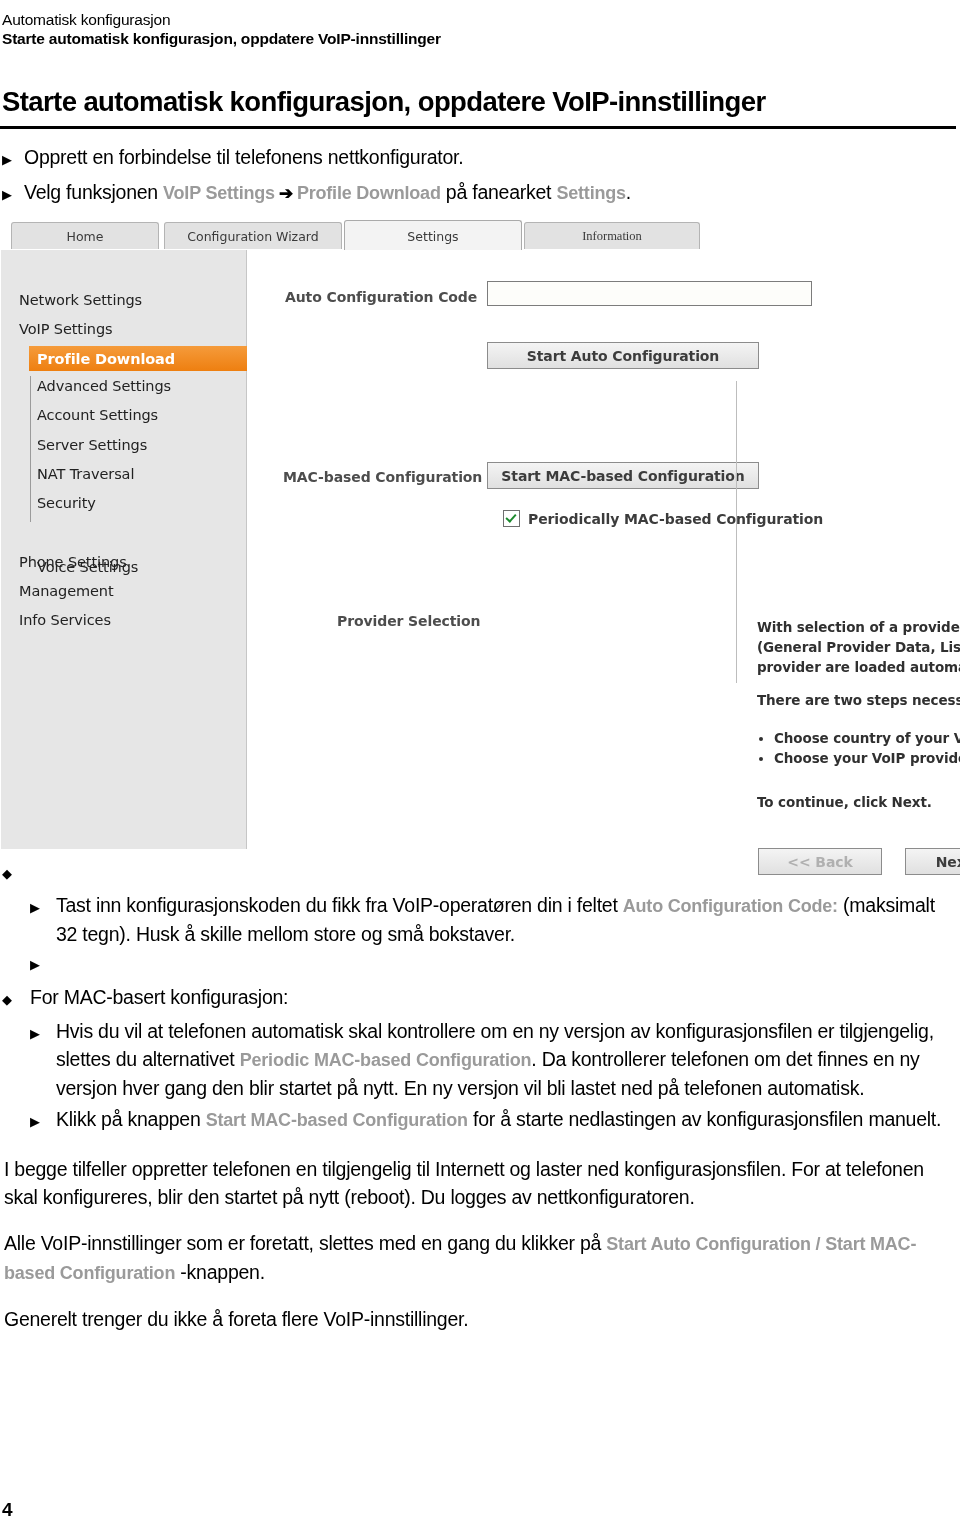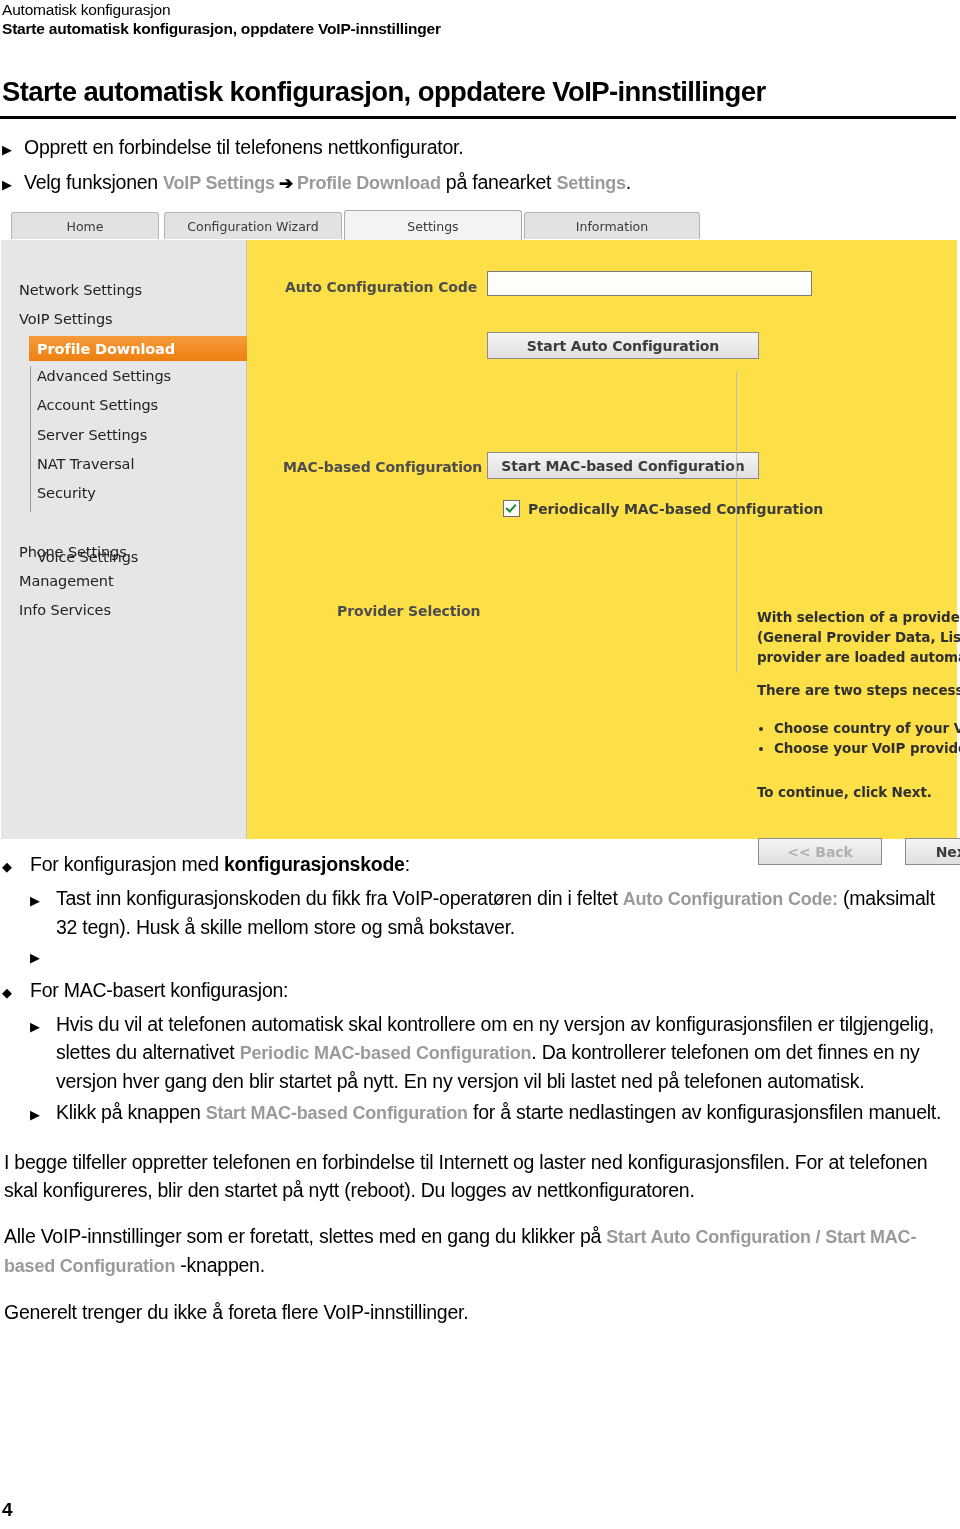--- a/index.html
+++ b/index.html
@@ -11,21 +11,21 @@
     width: 960px;
     height: 1529px;
     font-family: "Liberation Sans", sans-serif;
     color: #000000;
     position: relative;
     overflow: hidden;
   }
 
   
   .running-header {
-    padding: 0 0 0 2px;
+    padding: 10px 0 0 2px;
   }
   .rh-line1 {
     font-size: 15.5px;
     line-height: 19px;
     color: #000;
     letter-spacing: -0.2px;
   }
   .rh-line2 {
     font-size: 15.5px;
     line-height: 20px;
@@ -132,21 +132,21 @@
     width: 245px;
     height: 599px;
     background: #e6e6e6;
     border-right: 1px solid #c6c6c6;
   }
   .shot-main {
     position: absolute;
     left: 246px; top: 0;
     width: 710px;
     height: 599px;
-    background: #fde047;
+    background: #ffffff;
   }
   .nav-item {
     position: absolute;
     font-size: 14.5px;
     color: #222;
     white-space: nowrap;
     line-height: 20px;
     letter-spacing: -0.1px;
   }
   .nav-item.lvl0 { left: 18px; }
@@ -318,21 +318,21 @@
     <span><span>Velg funksjonen </span><span class="gray">VoIP Settings</span><span class="arrow-glyph">➔</span><span class="gray">Profile Download</span><span> på fanearket </span><span class="gray">Settings</span><span>.</span></span>
   </div>
 </div>
 
 <div class="shot">
 
   <div class="shot-tabbar">
     <div class="tab" style="left:10px; width:148px;">Home</div>
     <div class="tab" style="left:163px; width:178px;">Configuration Wizard</div>
     <div class="tab active" style="left:343px; width:178px;">Settings</div>
-    <div class="tab" style="left:523px; width:176px;">Information</div>
+    <div class="tab" style="left:523px; width:176px;font-family:Liberation Serif, serif;">Information</div>
   </div>
 
   <div class="shot-body">
 
     <div class="shot-sidebar">
       <div class="nav-treeline"></div>
       <div class="nav-item lvl0" style="top:40px;">Network Settings</div>
       <div class="nav-item lvl0" style="top:69px;">VoIP Settings</div>
       <div class="nav-item selected" style="top:96px;">Profile Download</div>
       <div class="nav-item lvl1" style="top:126px;">Advanced Settings</div>
@@ -377,21 +377,20 @@
       <div class="btn" style="left:658px; top:598px; width:126px; height:27px;">Next &gt;&gt;</div>
 
     </div>
   </div>
 </div>
 
 <div class="body-wrap">
 
   <div class="lvl1-item">
     <span class="dia-bullet">◆</span>
-    <span><span>For konfigurasjon med </span><b class="strong">konfigurasjonskode</b><span>:</span></span>
   </div>
 
   <div class="lvl2-item">
     <span class="tri-bullet">▶</span>
     <span><span>Tast inn konfigurasjonskoden du fikk fra VoIP-operatøren din i feltet </span><span class="gray">Auto Configuration Code:</span><span> (maksimalt 32 tegn). Husk å skille mellom store og små bokstaver.</span></span>
   </div>
 
   <div class="lvl2-item">
     <span class="tri-bullet">▶</span>
   </div>
@@ -404,20 +403,20 @@
   <div class="lvl2-item">
     <span class="tri-bullet">▶</span>
     <span><span>Hvis du vil at telefonen automatisk skal kontrollere om en ny versjon av konfigurasjonsfilen er tilgjengelig, slettes du alternativet </span><span class="gray">Periodic MAC-based Configuration</span><span>. Da kontrollerer telefonen om det finnes en ny versjon hver gang den blir startet på nytt. En ny versjon vil bli lastet ned på telefonen automatisk.</span></span>
   </div>
 
   <div class="lvl2-item">
     <span class="tri-bullet">▶</span>
     <span><span>Klikk på knappen </span><span class="gray">Start MAC-based Configuration</span><span> for å starte nedlastingen av konfigurasjonsfilen manuelt.</span></span>
   </div>
 
-  <div class="para">I begge tilfeller oppretter telefonen en forbindelse til Internett og laster ned konfigurasjonsfilen. For at telefonen skal konfigureres, blir den startet på nytt (reboot). Du logges av nettkonfiguratoren.</div>
+  <div class="para">I begge tilfeller oppretter telefonen en tilgjengelig til Internett og laster ned konfigurasjonsfilen. For at telefonen skal konfigureres, blir den startet på nytt (reboot). Du logges av nettkonfiguratoren.</div>
 
   <div class="para tight"><span>Alle VoIP-innstillinger som er foretatt, slettes med en gang du klikker på </span><span class="gray">Start Auto Configuration / Start MAC-based Configuration</span><span> -knappen.</span></div>
 
   <div class="para tight">Generelt trenger du ikke å foreta flere VoIP-innstillinger.</div>
 </div>
 
 <div class="page-number">4</div>
 
 </body></html>

